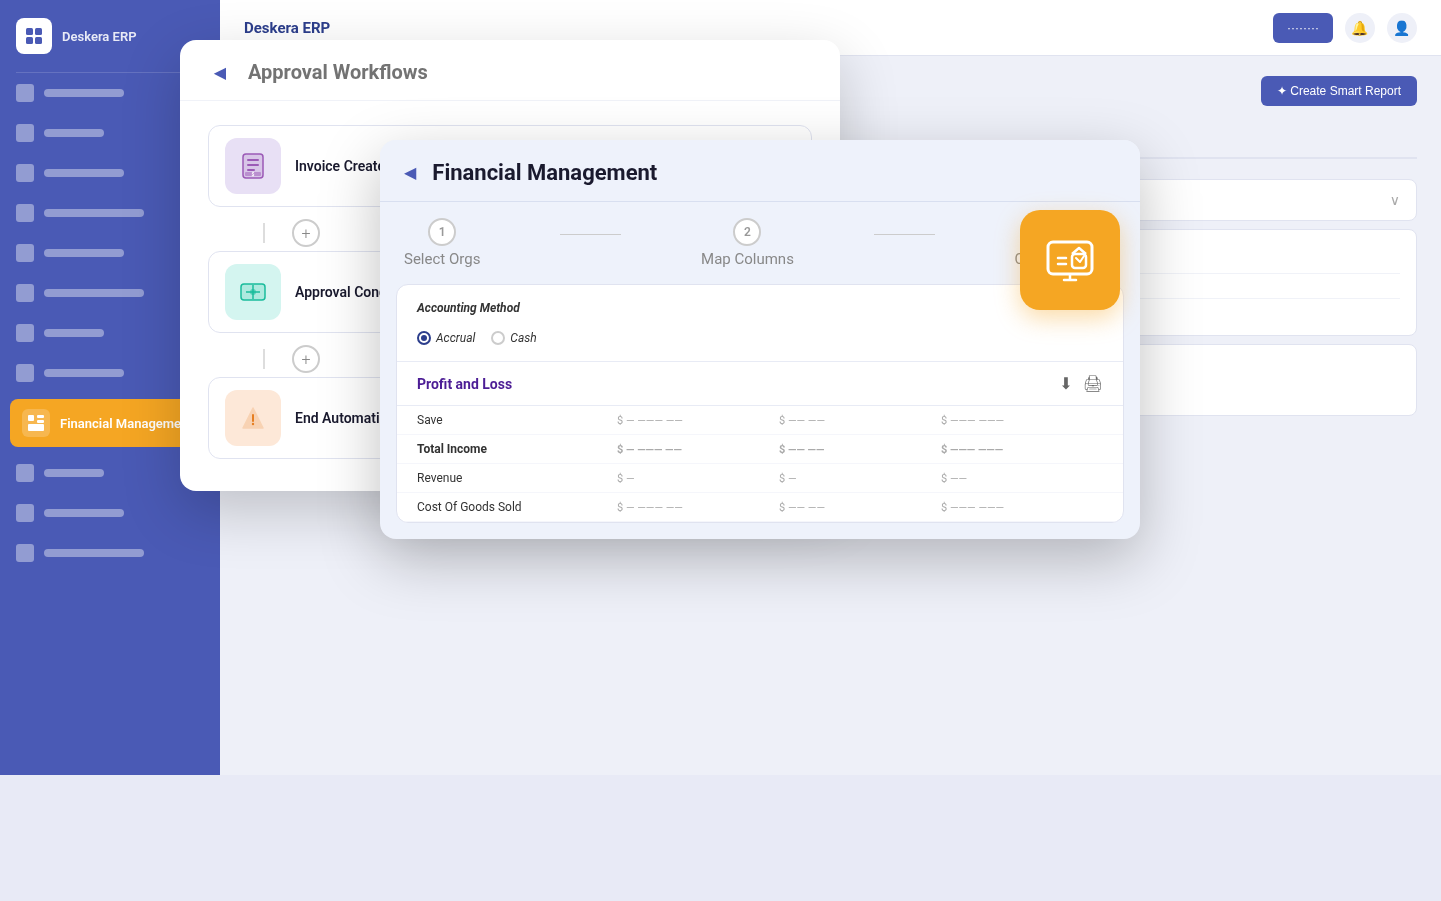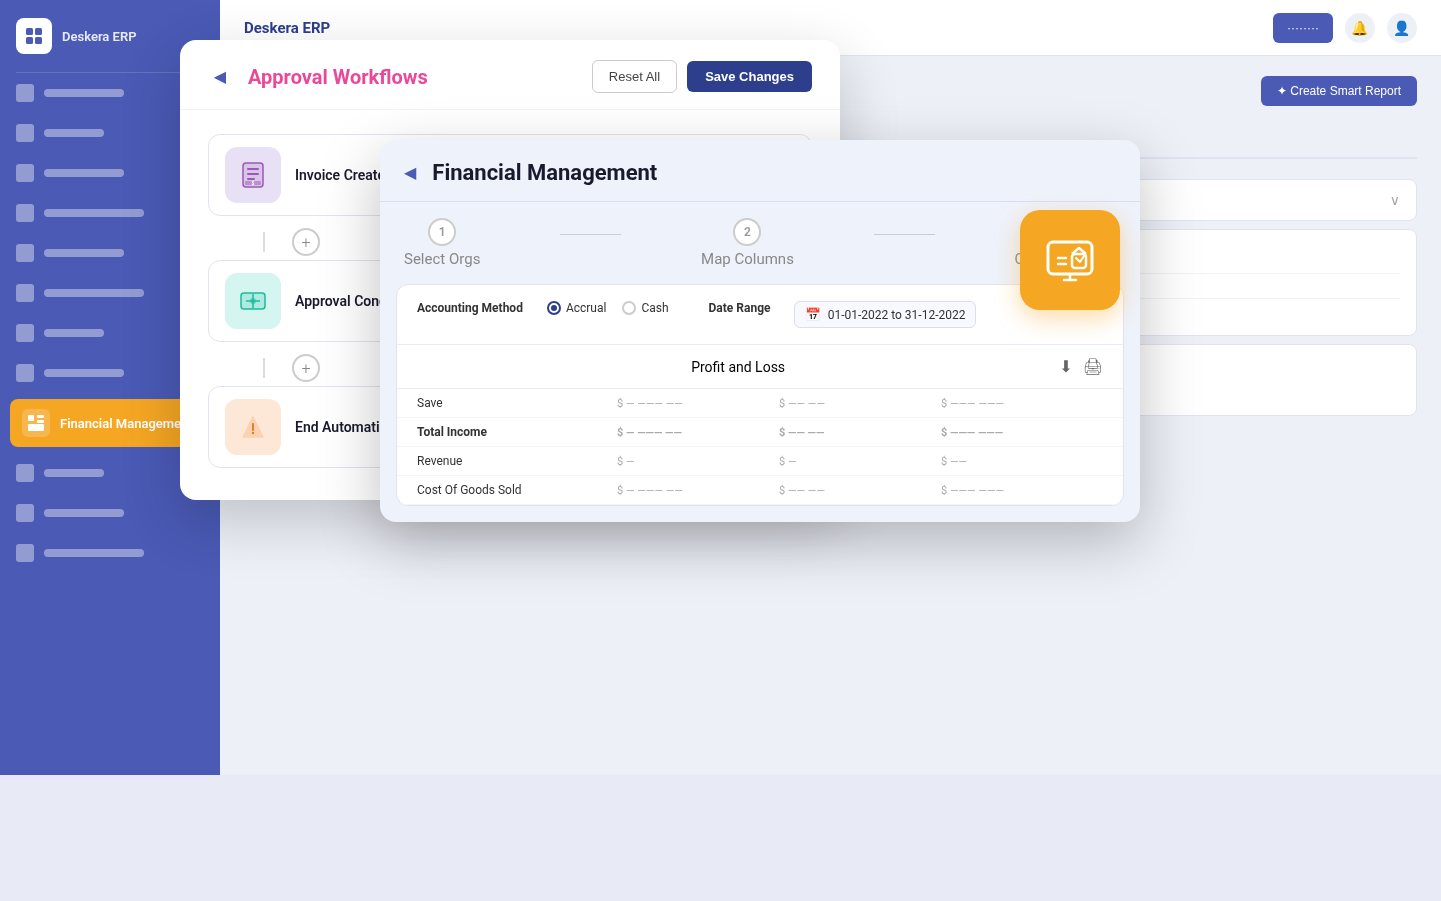--- a/index.html
+++ b/index.html
@@ -296,21 +296,21 @@
       display: flex;
       align-items: center;
       justify-content: center;
       cursor: pointer;
       color: #4a5ab5;
       font-size: 16px;
     }
     .modal-approval-title {
       font-size: 20px;
       font-weight: 700;
-      color: #ec4899;
+      color: #737373;
     }
     .modal-approval-actions {
       display: flex;
       gap: 10px;
       align-items: center;
     }
     .btn-reset {
       background: #fff;
       border: 1px solid #ccc;
       border-radius: 6px;
@@ -504,22 +504,23 @@
     
     .options-row {
       display: flex;
       gap: 40px;
       padding: 16px 20px;
       border-bottom: 1px solid #e8ebf5;
       align-items: flex-start;
     }
     .option-group {
       display: flex;
-      flex-direction: row;
-      gap: 24px;
+      flex-direction: column;
+      gap: 16px;
+      font-style: italic;
     }
     .option-group-title {
       font-size: 12px;
       font-weight: 700;
       color: #333;
     }
     .radio-group {
       display: flex;
       gap: 16px;
       align-items: center;
@@ -569,23 +570,22 @@
       width: 100%;
     }
     .table-header-row {
       display: flex;
       align-items: center;
       padding: 12px 20px;
       border-bottom: 1px solid #e8ebf5;
     }
     .table-title {
       font-size: 14px;
-      font-weight: 400;
-      color: #000000;
-      text-align: center;
+      font-weight: 700;
+      color: #4c1d95;
       flex: 1;
     }
     .table-actions {
       display: flex;
       gap: 10px;
       font-size: 16px;
       color: #666;
     }
     .table-columns {
       display: grid;
@@ -760,24 +760,20 @@
 
     </div>
 
   </div>
 
   <div class="modal-approval">
     <div class="modal-approval-header">
       <div class="modal-approval-title-row">
         <span class="back-arrow modal-back-btn">◀</span>
         <span class="modal-approval-title">Approval Workflows</span>
-      </div>
-      <div class="modal-approval-actions">
-        <button class="btn-reset">Reset All</button>
-        <button class="btn-save">Save Changes</button>
       </div>
     </div>
 
     <div class="modal-approval-body">
 
       <div class="workflow-node">
         <div class="node-border">
           <div class="node-icon purple">
             <svg width="28" height="28" viewBox="0 0 28 28" fill="none">
               <rect x="4" y="2" width="20" height="24" rx="3" fill="#9b59b6" opacity="0.2"></rect>
@@ -896,27 +892,20 @@
               <span>Accrual</span>
             </label>
             <label class="radio-option">
               <div class="radio-dot"></div>
               <span>Cash</span>
             </label>
           </div>
         </div>
 
 
-        <div class="option-group">
-          <span class="option-group-title">Date Range</span>
-          <div class="date-range-display">
-            <span class="date-icon">📅</span>
-            <span>01-01-2022  to  31-12-2022</span>
-          </div>
-        </div>
 
       </div>
 
       <div class="report-table">
 
         <div class="table-header-row">
           <span class="table-title">Profit and Loss</span>
           <div class="table-actions">
             <span>⬇</span>
             <span>🖨</span>

